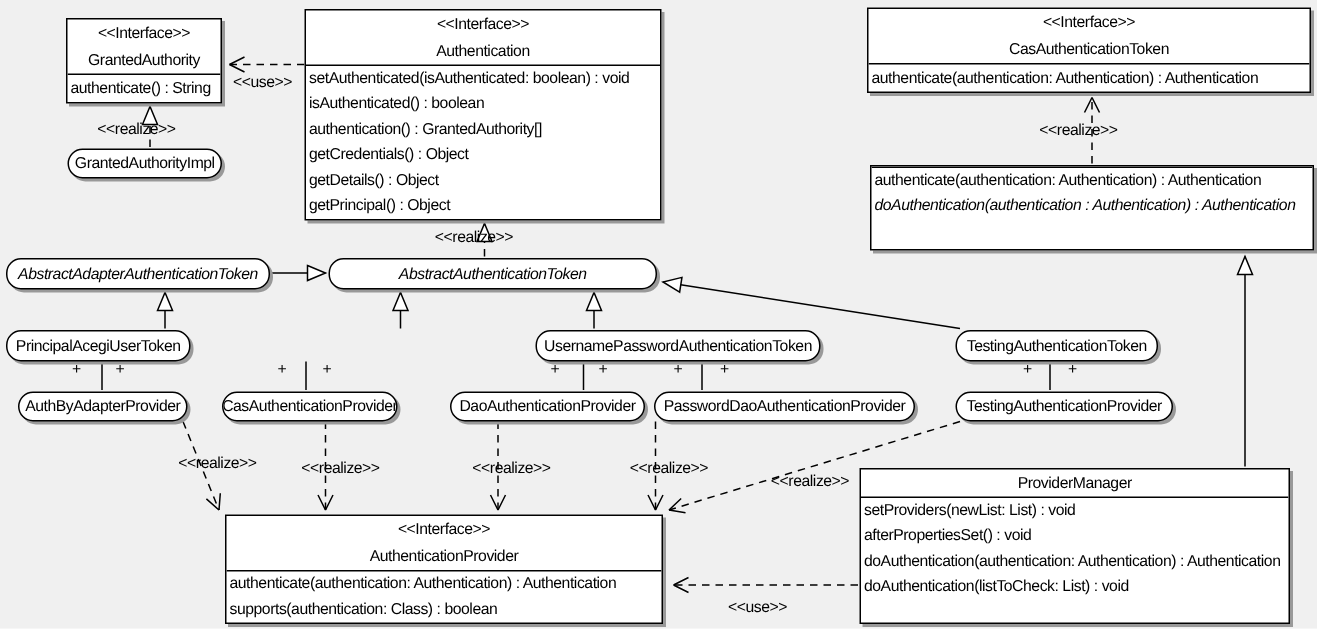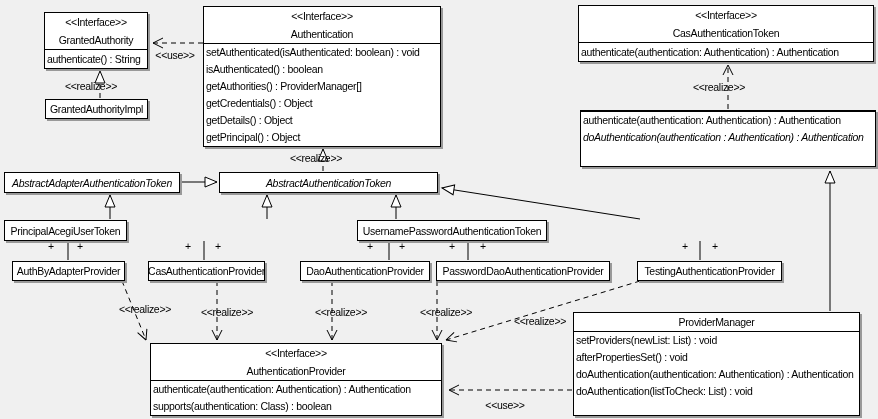--- a/index.html
+++ b/index.html
@@ -12,21 +12,21 @@
     box-shadow:2px 2px 0 #999;box-sizing:border-box;overflow:hidden;
     font-size:10.5px;letter-spacing:-0.3px;line-height:normal;
   }
   .hdr{text-align:center;}
   .hdr .stereo,.hdr .cname{height:18px;line-height:18px;white-space:nowrap;}
   .hdr1{height:18px;line-height:18px;text-align:center;white-space:nowrap;}
   .hdr1.tall{height:21px;line-height:21px;}
   .methods{border-top:1px solid #000;}
   .mrow{height:17px;line-height:17px;padding:0 2px;white-space:nowrap;overflow:hidden;}
   .mrow.tall{height:18px;line-height:18px;}
-  .nameonly{display:flex;align-items:center;justify-content:center;white-space:nowrap;}
+  .nameonly{display:flex;align-items:center;justify-content:center;white-space:nowrap;border-radius:10px;}
   .it{font-style:italic;}
   .lbl{
     position:absolute;font-size:10.5px;letter-spacing:-0.3px;white-space:nowrap;
     transform:translateX(-50%);
   }
   svg#edges{position:absolute;left:0;top:0;pointer-events:none;}
   .solidline{stroke:#000;fill:none;stroke-width:1;}
   .dashline{stroke:#000;fill:none;stroke-width:1;stroke-dasharray:5 4;}
 </style>
 </head>
@@ -102,21 +102,21 @@
   </div>
 
   <div class="box" style="left:203px;top:6px;width:238px;height:141px">
     <div class="hdr">
       <div class="stereo">&lt;&lt;Interface&gt;&gt;</div>
       <div class="cname">Authentication</div>
     </div>
     <div class="methods">
       <div class="mrow">setAuthenticated(isAuthenticated: boolean) : void</div>
       <div class="mrow">isAuthenticated() : boolean</div>
-      <div class="mrow">getAuthorities() : ProviderManager[]</div>
+      <div class="mrow">authentication() : GrantedAuthority[]</div>
       <div class="mrow">getCredentials() : Object</div>
       <div class="mrow">getDetails() : Object</div>
       <div class="mrow">getPrincipal() : Object</div>
     </div>
   </div>
 
   <div class="box" style="left:578px;top:5px;width:296px;height:57px">
     <div class="hdr">
       <div class="stereo">&lt;&lt;Interface&gt;&gt;</div>
       <div class="cname">CasAuthenticationToken</div>
@@ -143,20 +143,23 @@
 
   <div class="box nameonly" style="left:4px;top:220px;width:123px;height:21px">
     <span>PrincipalAcegiUserToken</span>
   </div>
 
 
   <div class="box nameonly" style="left:357px;top:220px;width:190px;height:21px">
     <span>UsernamePasswordAuthenticationToken</span>
   </div>
 
+  <div class="box nameonly" style="left:637px;top:220px;width:135px;height:21px">
+    <span>TestingAuthenticationToken</span>
+  </div>
 
   <div class="box nameonly" style="left:12px;top:261px;width:113px;height:20px">
     <span>AuthByAdapterProvider</span>
   </div>
 
   <div class="box nameonly" style="left:148px;top:261px;width:117px;height:20px">
     <span>CasAuthenticationProvider</span>
   </div>
 
   <div class="box nameonly" style="left:300px;top:261px;width:130px;height:20px">

